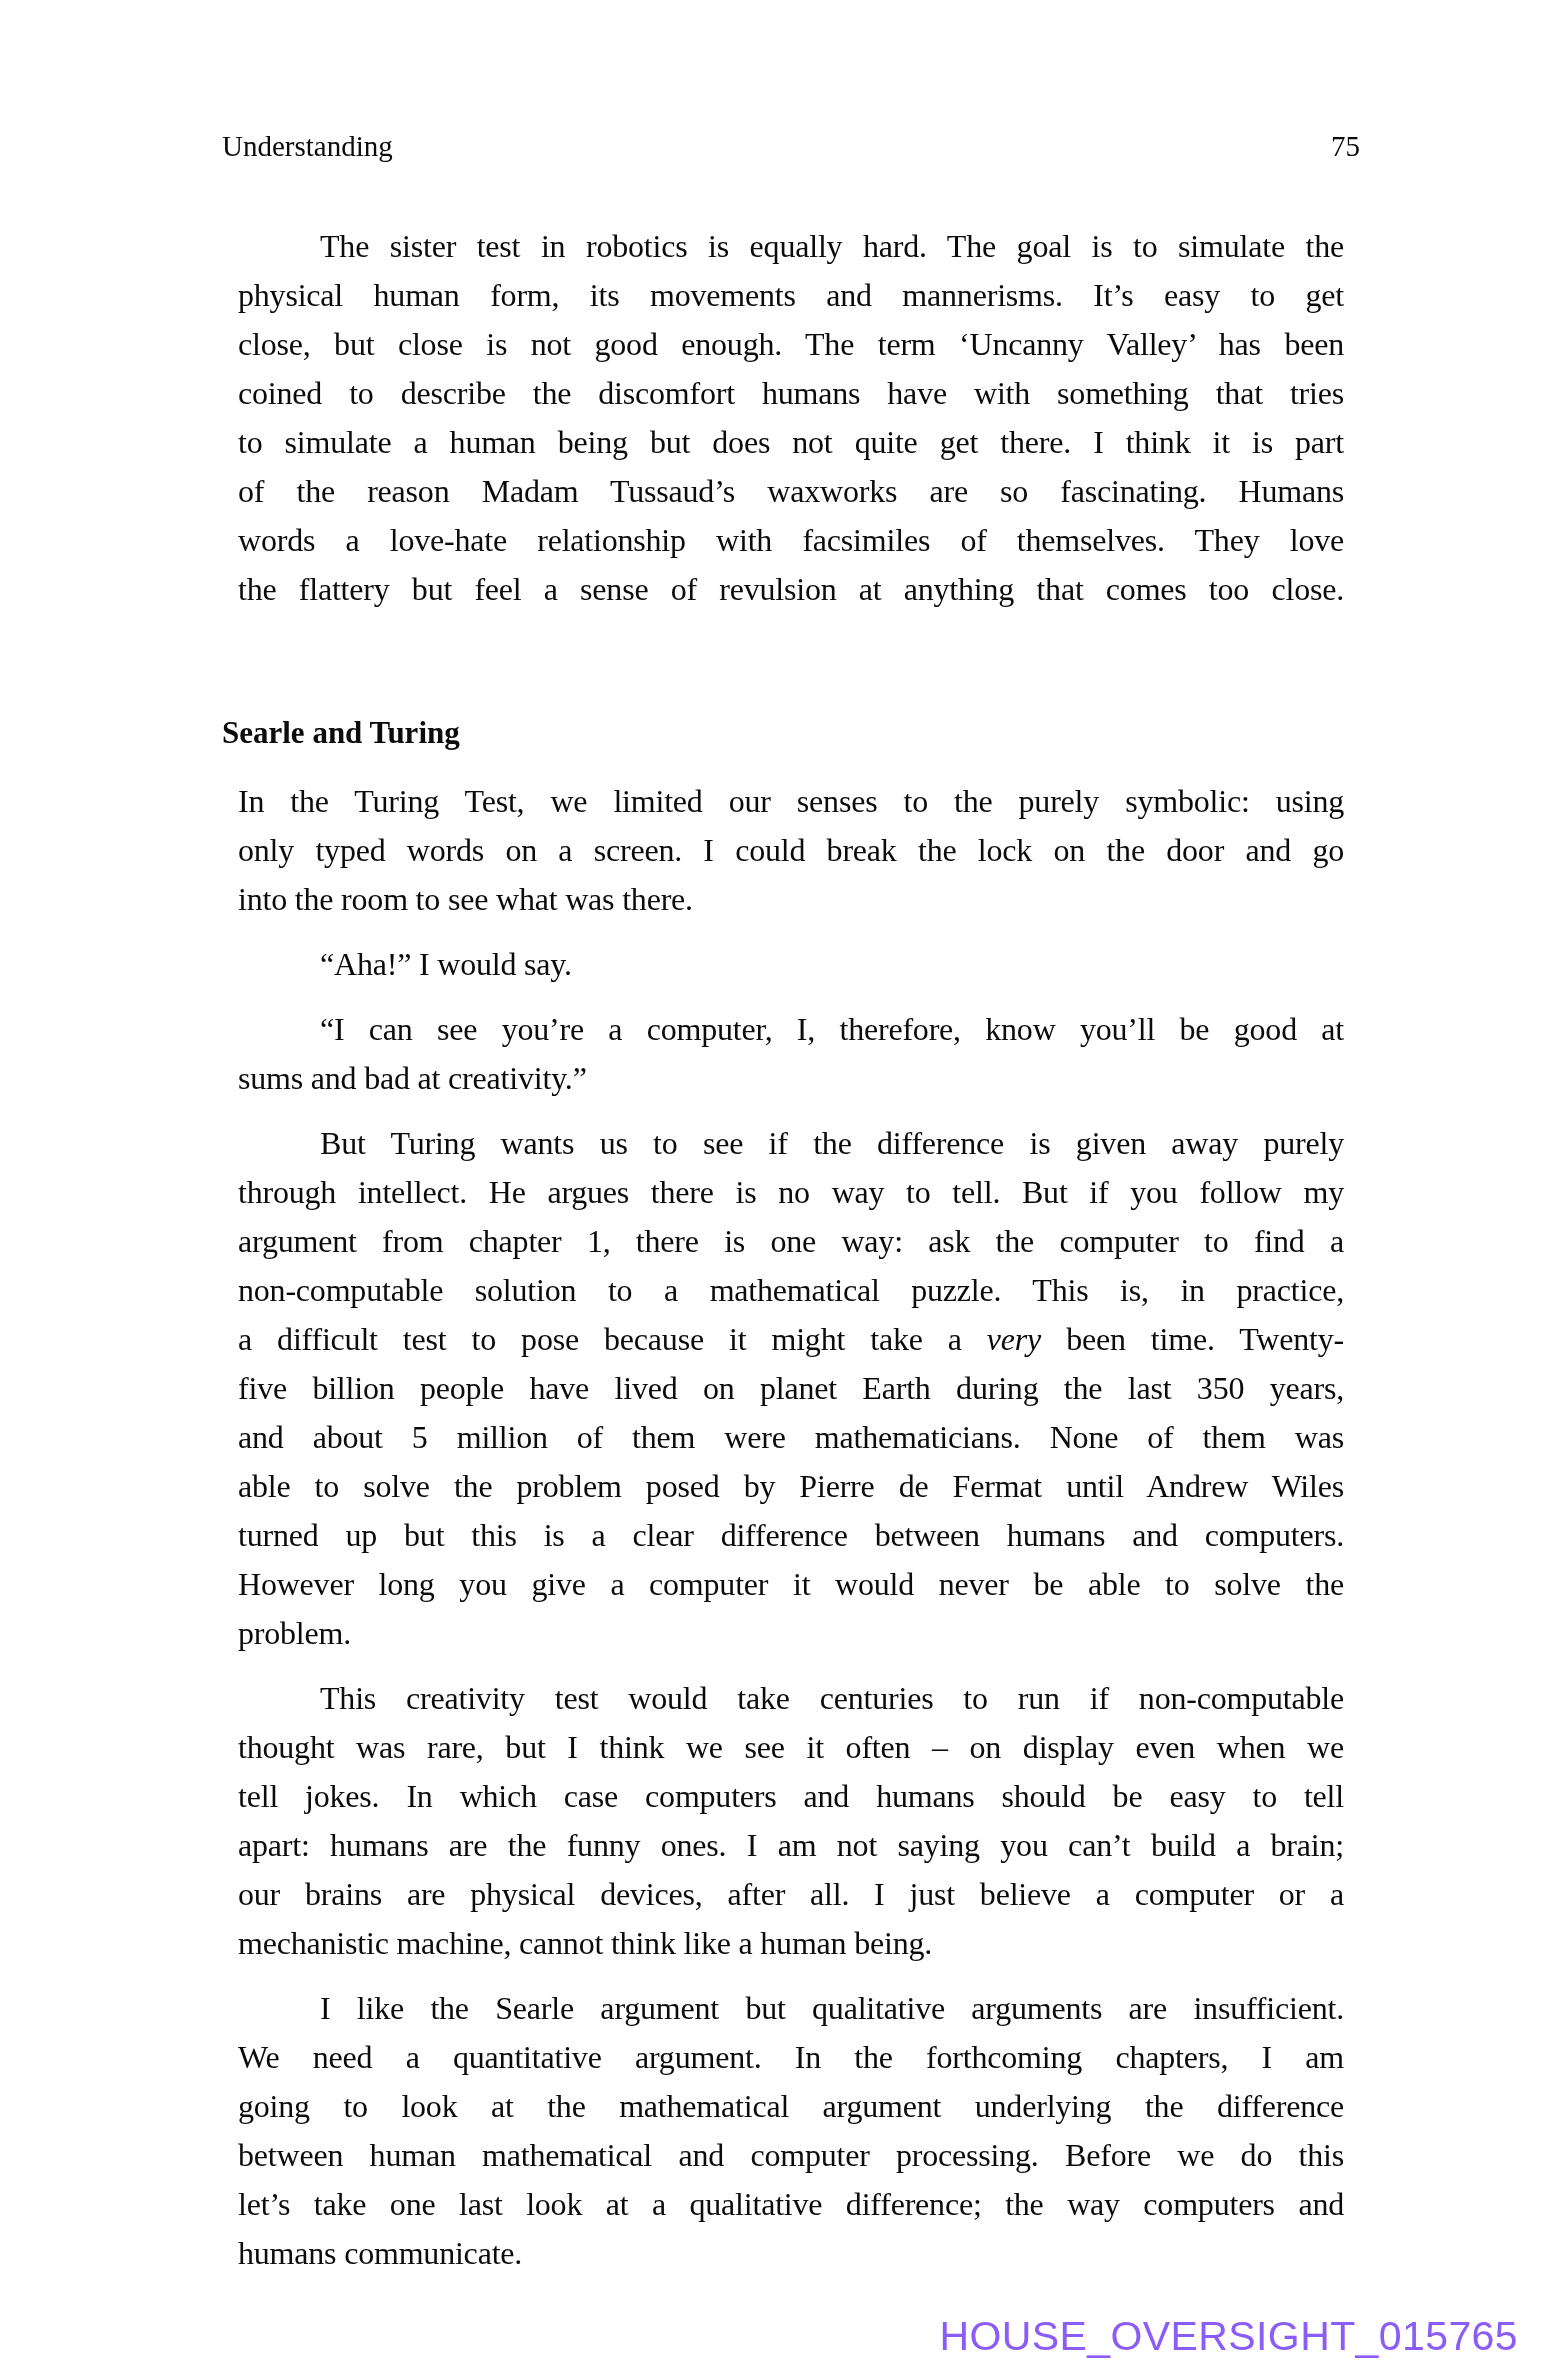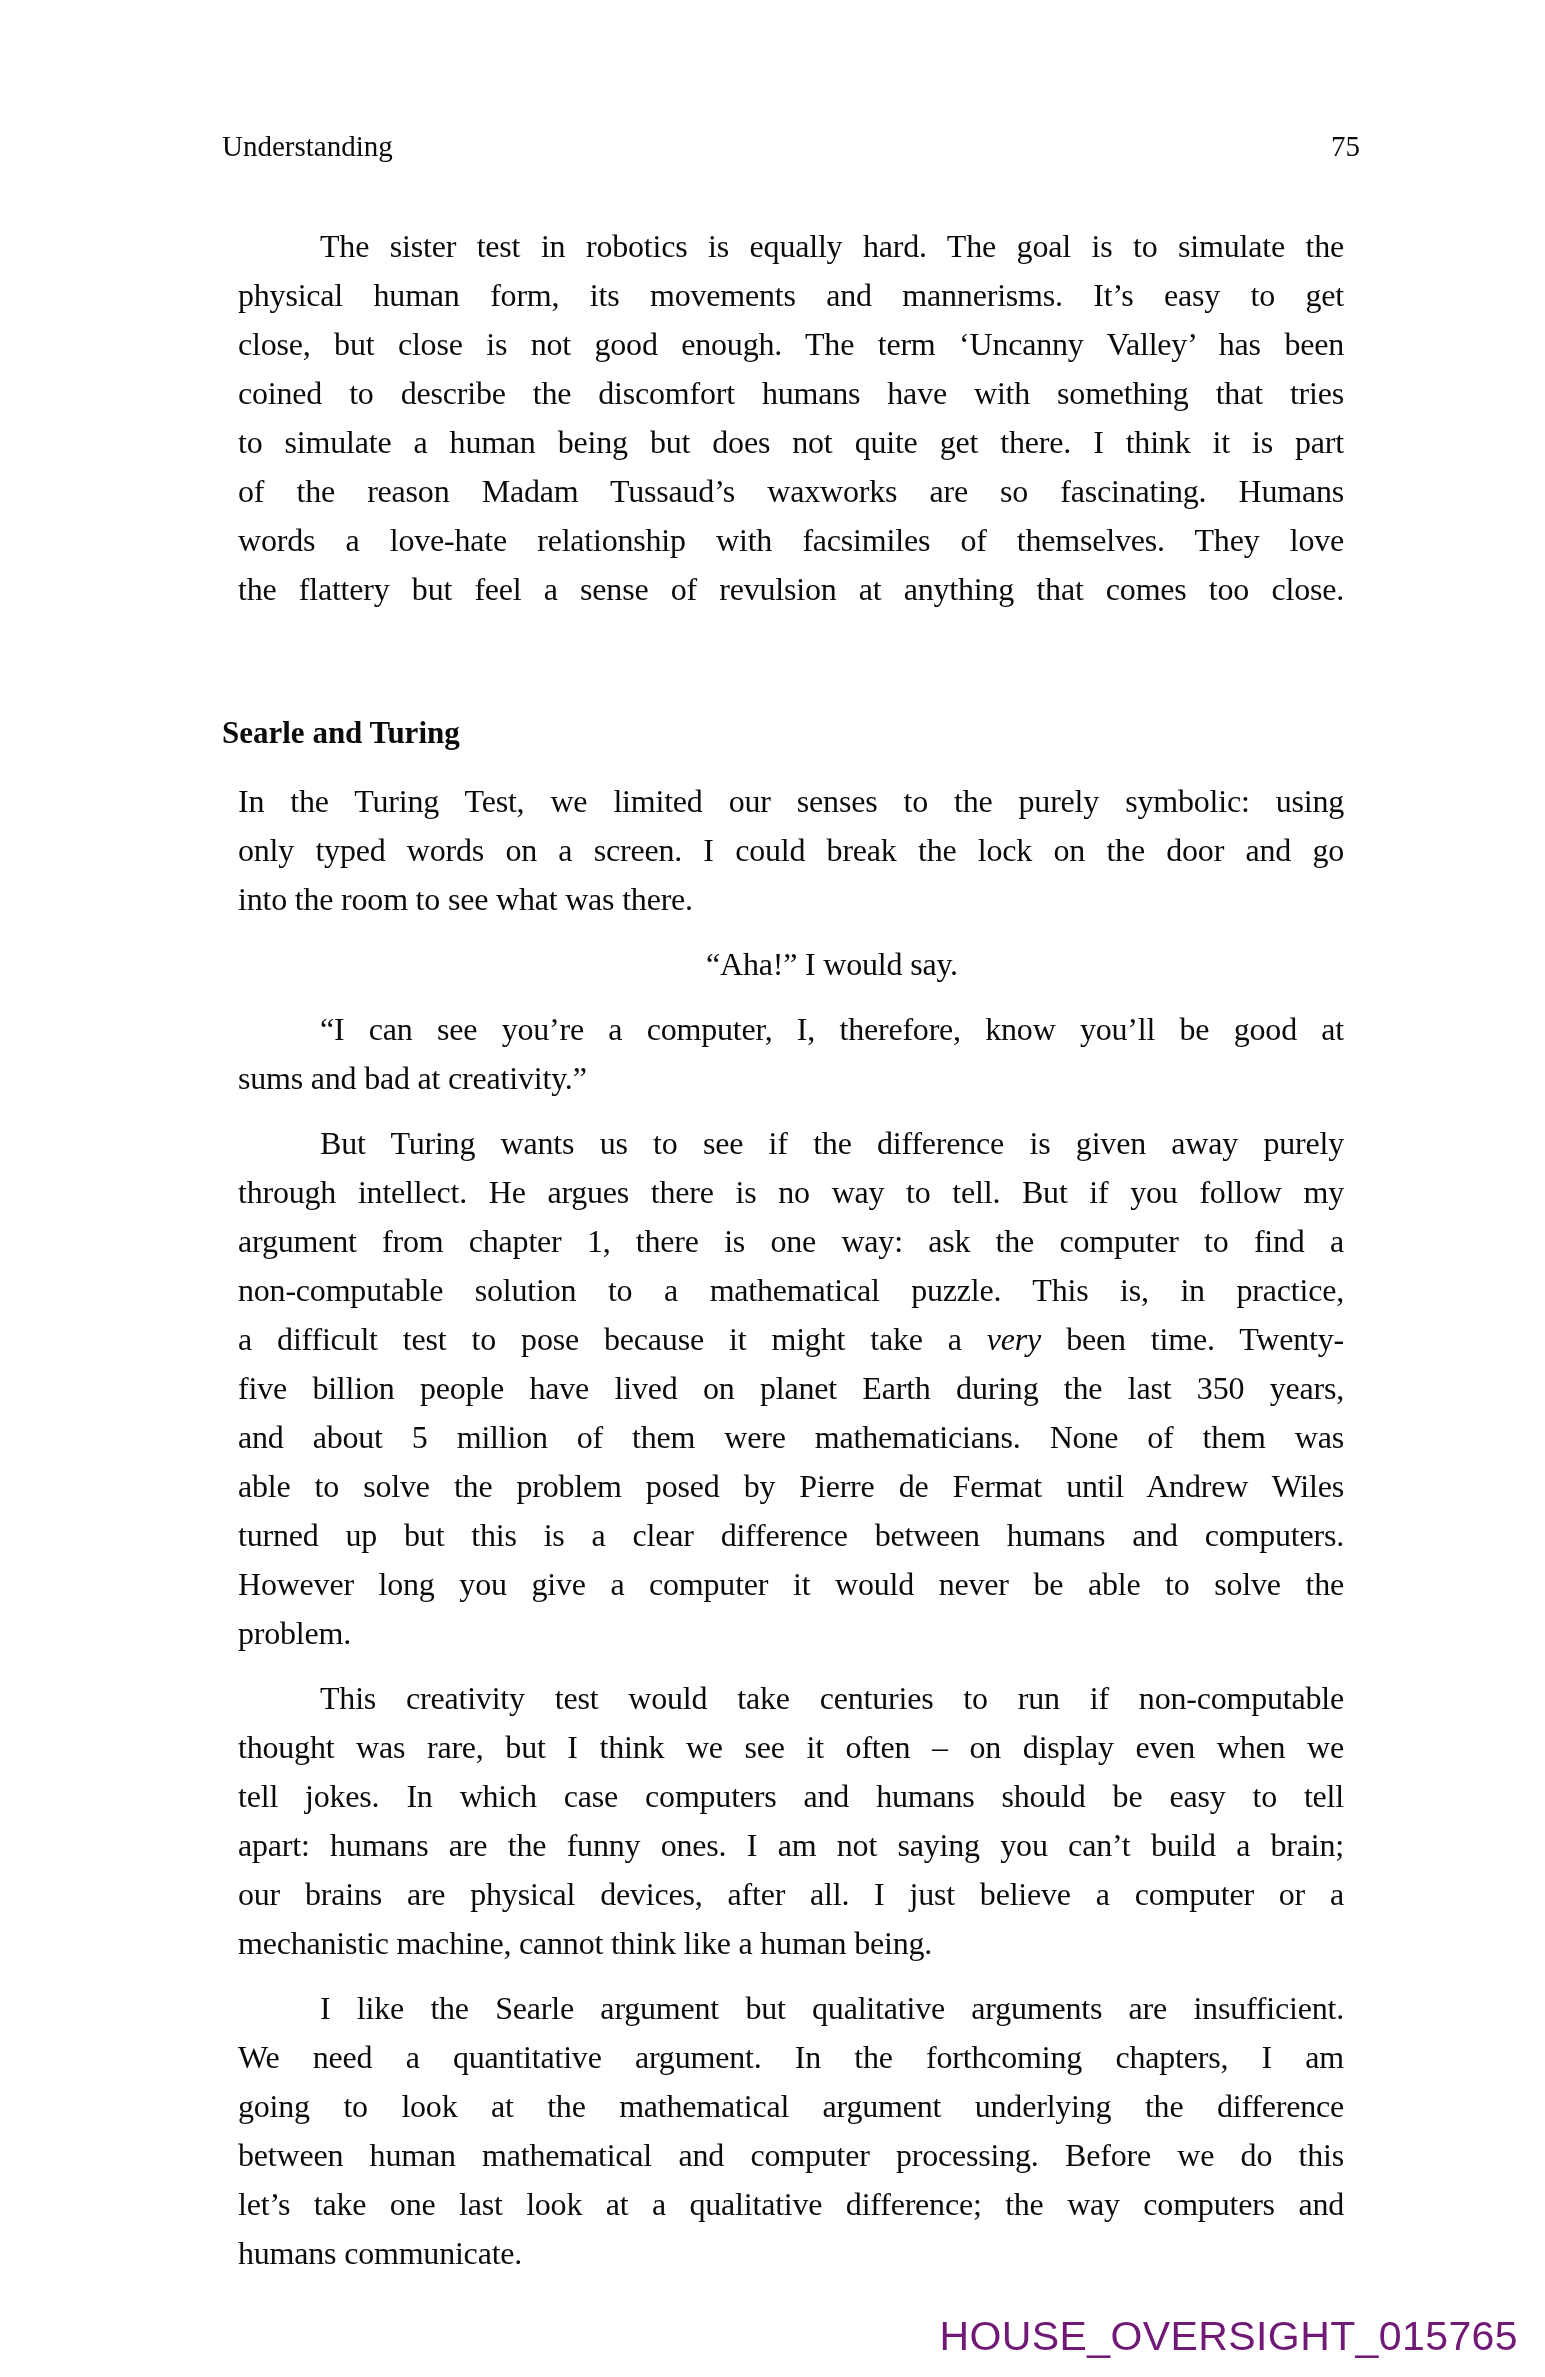--- a/index.html
+++ b/index.html
@@ -42,37 +42,37 @@
     font-size: 32px;
     line-height: 49px;
     letter-spacing: -0.2px;
     text-align: left;
     white-space: normal;
   }
   .line.just {
     text-align: justify;
     text-align-last: justify;
   }
-  .paragraph.indent .line.first { text-indent: 82px; text-align: center; }
+  .paragraph.indent .line.first { text-indent: 82px; }
   .section-heading {
     font-size: 31px;
     font-weight: bold;
     line-height: 56px;
     margin-top: 91px;
     margin-bottom: 0;
     letter-spacing: 0;
   }
   .italic { font-style: italic; }
   .watermark {
     position: absolute;
     right: 27px;
     top: 2313px;
     font-family: "Liberation Sans", sans-serif;
     font-size: 41px;
-    color: #701a75;
+    color: #8b5cf6;
     letter-spacing: 0.4px;
   }
 </style>
 </head>
 <body>
 
 <div class="page-header">
   <div class="running-title">Understanding</div>
   <div class="page-number">75</div>
 </div>

